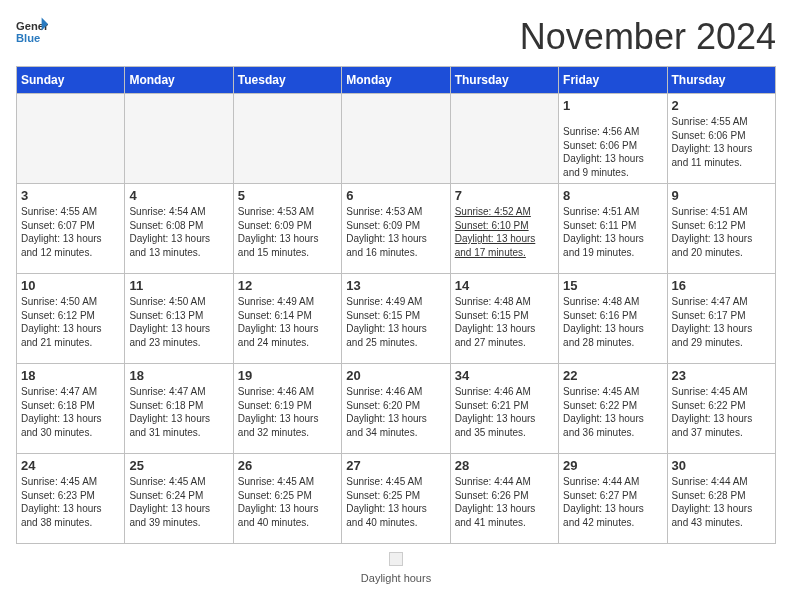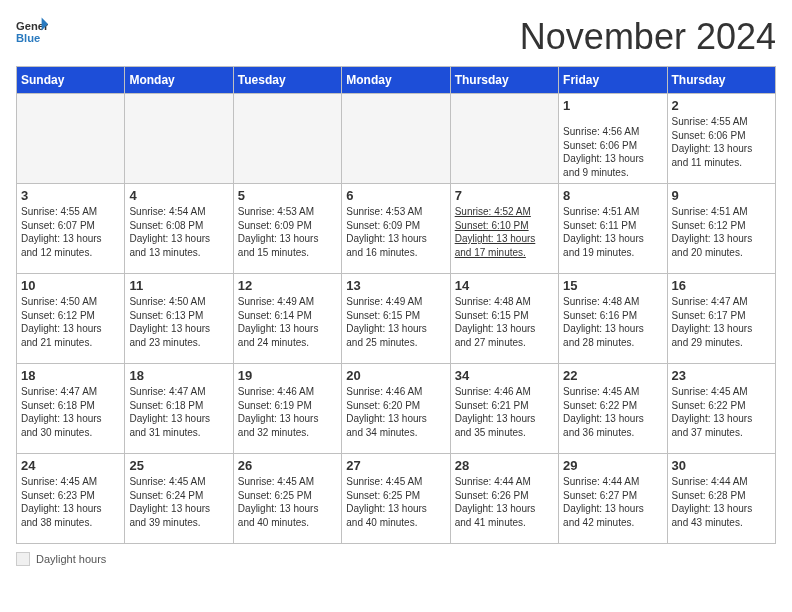--- a/index.html
+++ b/index.html
@@ -75,20 +75,21 @@
       line-height: 1.35;
       color: #333;
     }
     .legend {
       margin-top: 8px;
       font-size: 11px;
       color: #555;
       display: flex;
       align-items: center;
       gap: 6px;
+      flex-direction: column;
     }
     .legend-box {
       width: 14px;
       height: 14px;
       background: #f0f0f0;
       border: 1px solid #ccc;
       display: inline-block;
     }
   </style>
 </head>

